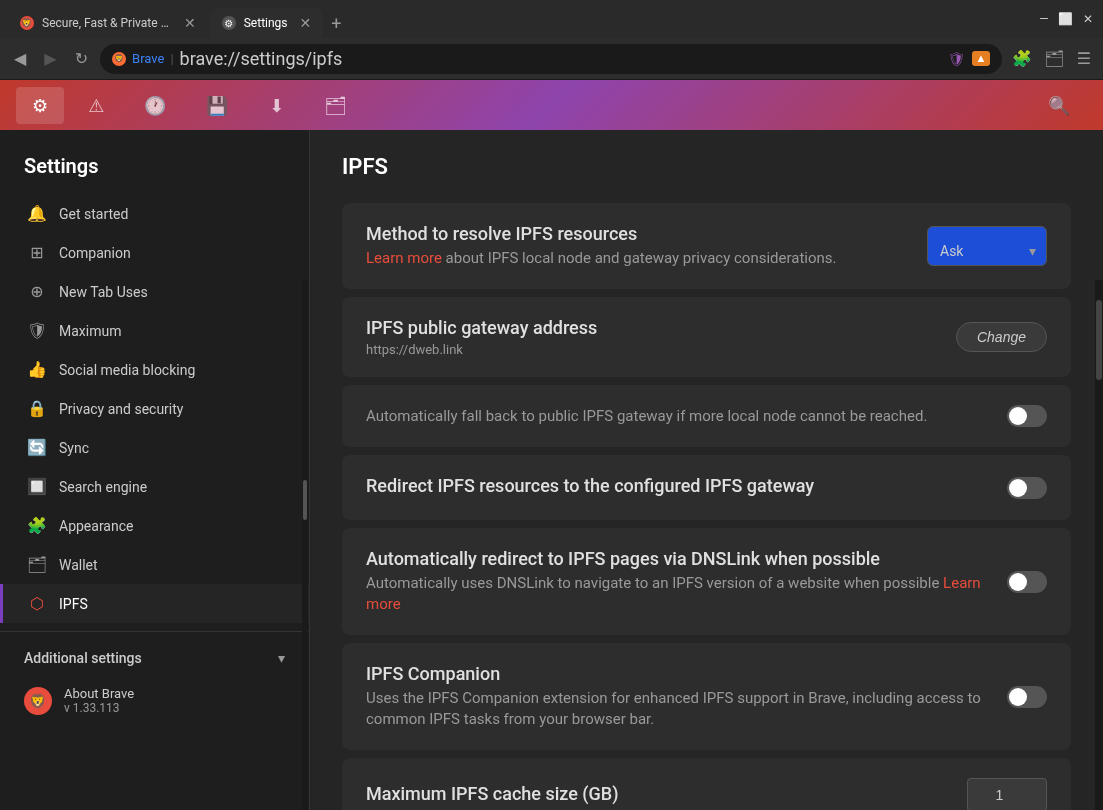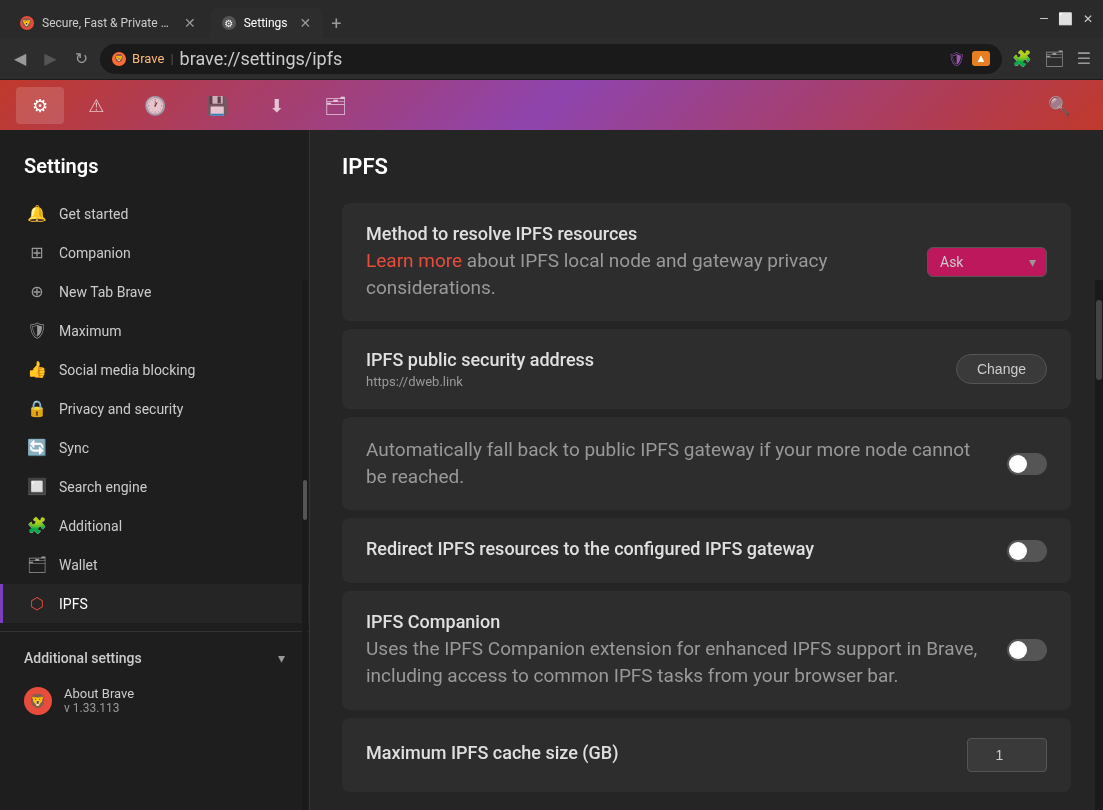--- a/index.html
+++ b/index.html
@@ -18,21 +18,21 @@
     .tab-close { color: #999; font-size: 14px; cursor: pointer; margin-left: 4px; }
     .new-tab-btn { color: #999; font-size: 18px; padding: 4px 8px; cursor: pointer; }
     .window-controls { display: flex; gap: 8px; margin-left: auto; align-items: center; }
     .win-btn { width: 12px; height: 12px; background: #999; border-radius: 2px; cursor: pointer; display: flex; align-items: center; justify-content: center; color: #ccc; font-size: 10px; }
 
     
     .nav-bar { background: #2d2d2d; display: flex; align-items: center; height: 42px; padding: 0 8px; gap: 6px; border-bottom: 1px solid #1a1a1a; }
     .nav-btn { color: #999; font-size: 16px; padding: 4px 6px; cursor: pointer; display: flex; align-items: center; justify-content: center; }
     .address-bar { flex: 1; background: #1a1a1a; border-radius: 20px; display: flex; align-items: center; padding: 0 12px; height: 30px; gap: 6px; }
     .brave-icon-small { width: 16px; height: 16px; background: #ff6b35; border-radius: 50%; }
-    .address-domain { color: #fdba74; font-size: 13px; }
+    .address-domain { color: #3b82f6; font-size: 13px; }
     .address-separator { color: #555; font-size: 13px; }
     .address-path { color: #ccc; font-size: 18px; }
     .address-icons { display: flex; gap: 6px; margin-left: auto; align-items: center; }
     .nav-extras { display: flex; gap: 4px; align-items: center; }
     .nav-extra-btn { color: #999; font-size: 16px; padding: 4px; cursor: pointer; }
 
     
     .toolbar { background: linear-gradient(135deg, #c0392b 0%, #8e44ad 50%, #c0392b 100%); display: flex; align-items: center; height: 50px; padding: 0 16px; gap: 8px; }
     .toolbar-icon { color: rgba(255,255,255,0.7); font-size: 18px; padding: 8px 16px; cursor: pointer; border-radius: 4px; display: flex; align-items: center; justify-content: center; }
     .toolbar-icon:hover, .toolbar-icon.active { color: #fff; background: rgba(255,255,255,0.15); }
@@ -56,33 +56,33 @@
     
     .content-area { flex: 1; overflow-y: auto; background: #252525; padding: 24px 32px; }
     .page-title { color: #fff; font-size: 22px; font-weight: 600; margin-bottom: 24px; }
 
     
     .settings-card { background: #2d2d2d; border-radius: 8px; margin-bottom: 8px; overflow: hidden; }
     .settings-row { padding: 20px 24px; display: flex; align-items: center; justify-content: space-between; border-bottom: 1px solid #383838; }
     .settings-row:last-child { border-bottom: none; }
     .settings-row-info { flex: 1; margin-right: 16px; }
     .settings-row-title { color: #e0e0e0; font-size: 18px; font-weight: 500; margin-bottom: 4px; }
-    .settings-row-desc { color: #999; font-size: 19px; line-height: 1.4; }
+    .settings-row-desc { color: #999; font-size: 15px; line-height: 1.4; }
     .settings-row-desc a { color: #e74c3c; text-decoration: none; }
 
     
     .toggle { width: 40px; height: 22px; background: #555; border-radius: 11px; position: relative; cursor: pointer; flex-shrink: 0; transition: background 0.2s; }
     .toggle::after { content: ''; position: absolute; width: 18px; height: 18px; background: #fff; border-radius: 50%; top: 2px; left: 2px; transition: left 0.2s; }
 
     
-    .dropdown { background: #be185d; border: 1px solid #555; border-radius: 6px; padding: 6px 32px 6px 12px; color: #ccc; font-size: 14px; cursor: pointer; display: flex; align-items: center; gap: 8px; min-width: 120px; position: relative; }
+    .dropdown { background: #1d4ed8; border: 1px solid #555; border-radius: 6px; padding: 16px 32px 6px 12px; color: #ccc; font-size: 14px; cursor: pointer; display: flex; align-items: center; gap: 8px; min-width: 120px; position: relative; }
     .dropdown::after { content: '▾'; position: absolute; right: 10px; color: #999; }
 
     
-    .change-btn { background: #3a3a3a; border: 1px solid #555; border-radius: 20px; padding: 6px 20px; color: #ccc; font-size: 14px; cursor: pointer; white-space: nowrap; }
+    .change-btn { background: #3a3a3a; border: 1px solid #555; border-radius: 20px; padding: 6px 20px; color: #ccc; font-size: 14px; cursor: pointer; white-space: nowrap; font-style: italic; }
 
     
     .number-input { background: #3a3a3a; border: 1px solid #555; border-radius: 4px; padding: 8px 12px; color: #ccc; font-size: 14px; width: 80px; text-align: center; }
 
     
     .gateway-url { color: #999; font-size: 13px; margin-top: 4px; }
 
     
     .content-area::-webkit-scrollbar { width: 8px; }
     .content-area::-webkit-scrollbar-track { background: #1e1e1e; }
@@ -164,21 +164,21 @@
       <div class="sidebar-item">
         <span class="sidebar-item-icon">🔔</span>
         <span>Get started</span>
       </div>
       <div class="sidebar-item">
         <span class="sidebar-item-icon">⊞</span>
         <span>Companion</span>
       </div>
       <div class="sidebar-item">
         <span class="sidebar-item-icon">⊕</span>
-        <span>New Tab Brave</span>
+        <span>New Tab Uses</span>
       </div>
       <div class="sidebar-item">
         <span class="sidebar-item-icon">🛡</span>
         <span>Maximum</span>
       </div>
       <div class="sidebar-item">
         <span class="sidebar-item-icon">👍</span>
         <span>Social media blocking</span>
       </div>
       <div class="sidebar-item">
@@ -188,21 +188,21 @@
       <div class="sidebar-item">
         <span class="sidebar-item-icon">🔄</span>
         <span>Sync</span>
       </div>
       <div class="sidebar-item">
         <span class="sidebar-item-icon">🔲</span>
         <span>Search engine</span>
       </div>
       <div class="sidebar-item">
         <span class="sidebar-item-icon">🧩</span>
-        <span>Additional</span>
+        <span>Appearance</span>
       </div>
       <div class="sidebar-item">
         <span class="sidebar-item-icon">🗂</span>
         <span>Wallet</span>
       </div>
       <div class="sidebar-item active">
         <span class="sidebar-item-icon" style="color:#e74c3c;">⬡</span>
         <span>IPFS</span>
       </div>
 
@@ -239,45 +239,56 @@
           </div>
           <div class="dropdown">
             <span>Ask</span>
           </div>
         </div>
       </div>
 
       <div class="settings-card">
         <div class="settings-row">
           <div class="settings-row-info">
-            <div class="settings-row-title">IPFS public security address</div>
+            <div class="settings-row-title">IPFS public gateway address</div>
             <div class="gateway-url">https://dweb.link</div>
           </div>
           <button class="change-btn">Change</button>
         </div>
       </div>
 
       <div class="settings-card">
         <div class="settings-row">
           <div class="settings-row-info">
-            <div class="settings-row-desc">Automatically fall back to public IPFS gateway if your more node cannot be reached.</div>
+            <div class="settings-row-desc">Automatically fall back to public IPFS gateway if more local node cannot be reached.</div>
           </div>
           <div class="toggle"></div>
         </div>
       </div>
 
       <div class="settings-card">
         <div class="settings-row">
           <div class="settings-row-info">
             <div class="settings-row-title">Redirect IPFS resources to the configured IPFS gateway</div>
           </div>
           <div class="toggle"></div>
         </div>
       </div>
 
+      <div class="settings-card">
+        <div class="settings-row">
+          <div class="settings-row-info">
+            <div class="settings-row-title">Automatically redirect to IPFS pages via DNSLink when possible</div>
+            <div class="settings-row-desc">
+              <span>Automatically uses DNSLink to navigate to an IPFS version of a website when possible </span><a>Learn more</a>
+            </div>
+          </div>
+          <div class="toggle"></div>
+        </div>
+      </div>
 
       <div class="settings-card">
         <div class="settings-row">
           <div class="settings-row-info">
             <div class="settings-row-title">IPFS Companion</div>
             <div class="settings-row-desc">Uses the IPFS Companion extension for enhanced IPFS support in Brave, including access to common IPFS tasks from your browser bar.</div>
           </div>
           <div class="toggle"></div>
         </div>
       </div>

